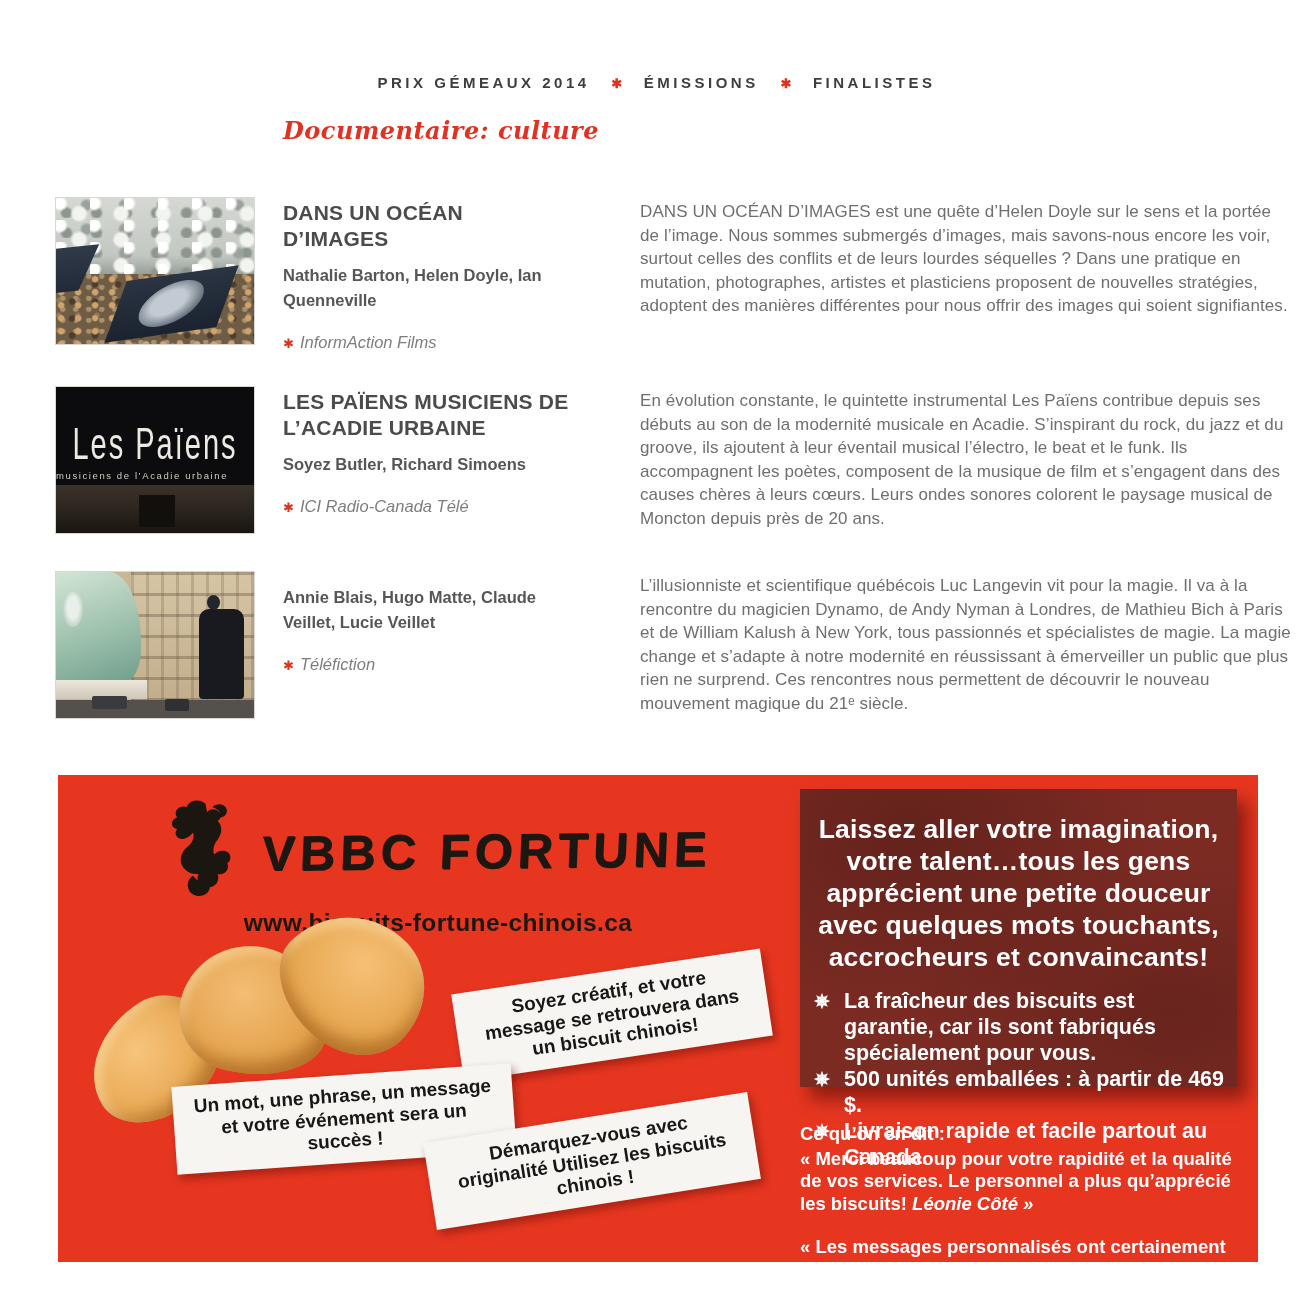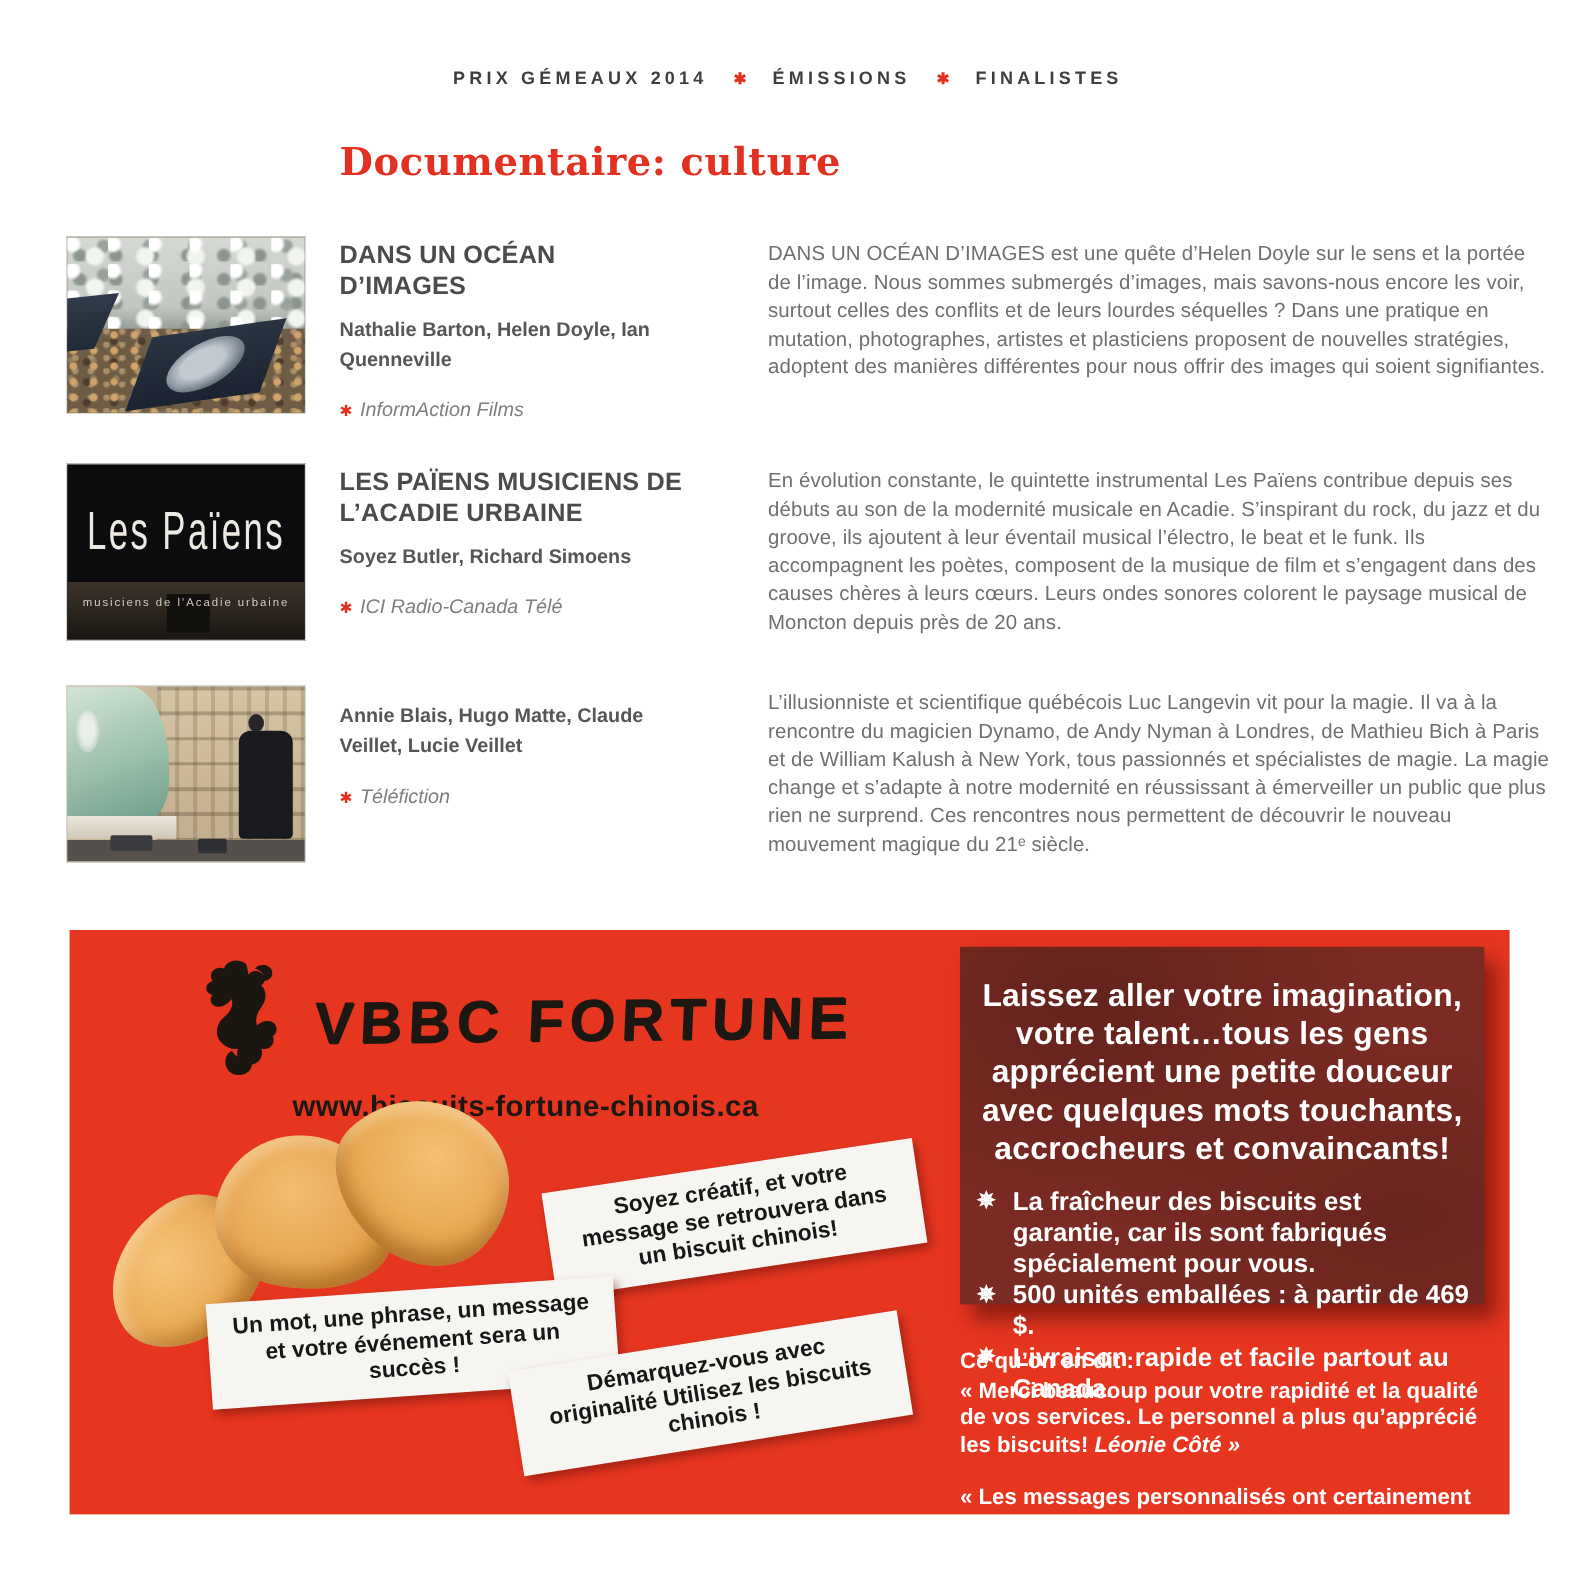--- a/index.html
+++ b/index.html
@@ -4,30 +4,30 @@
 <style>
   * { margin:0; padding:0; box-sizing:border-box; }
   html,body { background:#ffffff; }
   .page {
     position:relative; width:1313px; height:1313px; background:#ffffff;
     font-family:"Liberation Sans", sans-serif; overflow:hidden;
   }
 
   
   .crumbs {
-    position:absolute; top:57px; left:0; width:100%;
+    position:absolute; top:74px; left:0; width:100%;
     text-align:center; font-size:15px; font-weight:bold;
     letter-spacing:3.5px; color:#3e3e3c;
   }
   .crumbs .star { color:#e2301f; font-size:13px; letter-spacing:0; padding:0 14px; }
 
   .section-title {
     position:absolute; top:116px; left:283px;
     font-family:"DejaVu Serif", serif; font-weight:bold;
-    font-size:32px; color:#e23120; letter-spacing:0.5px;
+    font-size:24px; color:#e23120; letter-spacing:0.5px;font-style:italic;
   }
 
   
   .entry { position:absolute; left:0; width:1313px; }
   .row1 { top:197px; } .row2 { top:386px; } .row3 { top:571px; }
   .thumb {
     position:absolute; left:55px; top:0; width:200px; height:148px;
     border:1px solid #d7d7d3; overflow:hidden; background:#444;
   }
   .meta { position:absolute; left:283px; top:3px; width:290px; }
@@ -87,22 +87,22 @@
   .t2 .door {
     position:absolute; bottom:4%; left:42%; width:18%; height:22%;
     background:#12100d;
   }
   .t2 .band-title {
     position:absolute; top:22%; left:0; width:100%; text-align:center;
     color:#edeae3; font-size:29px; font-weight:400; letter-spacing:2px;
     transform:scaleY(1.55); transform-origin:top center;
   }
   .t2 .band-sub {
-    position:absolute; top:57%; left:0; width:100%; text-align:center;
-    color:#cfccc5; font-size:9.5px; letter-spacing:1.6px;margin-top:27px;
+    position:absolute; top:57%; left:0; width:100%; text-align:left;
+    color:#cfccc5; font-size:9.5px; letter-spacing:1.6px;
   }
 
   
   .t3 { background:#c9b697; }
   .t3 .building {
     position:absolute; top:0; right:0; width:62%; height:88%;
     background:
       repeating-linear-gradient(180deg, rgba(92,76,56,0.35) 0 3px, rgba(0,0,0,0) 3px 21px),
       repeating-linear-gradient(90deg, rgba(92,76,56,0.22) 0 3px, rgba(0,0,0,0) 3px 15px),
       linear-gradient(180deg,#d6c5a5 0%, #c2ae8d 100%);

